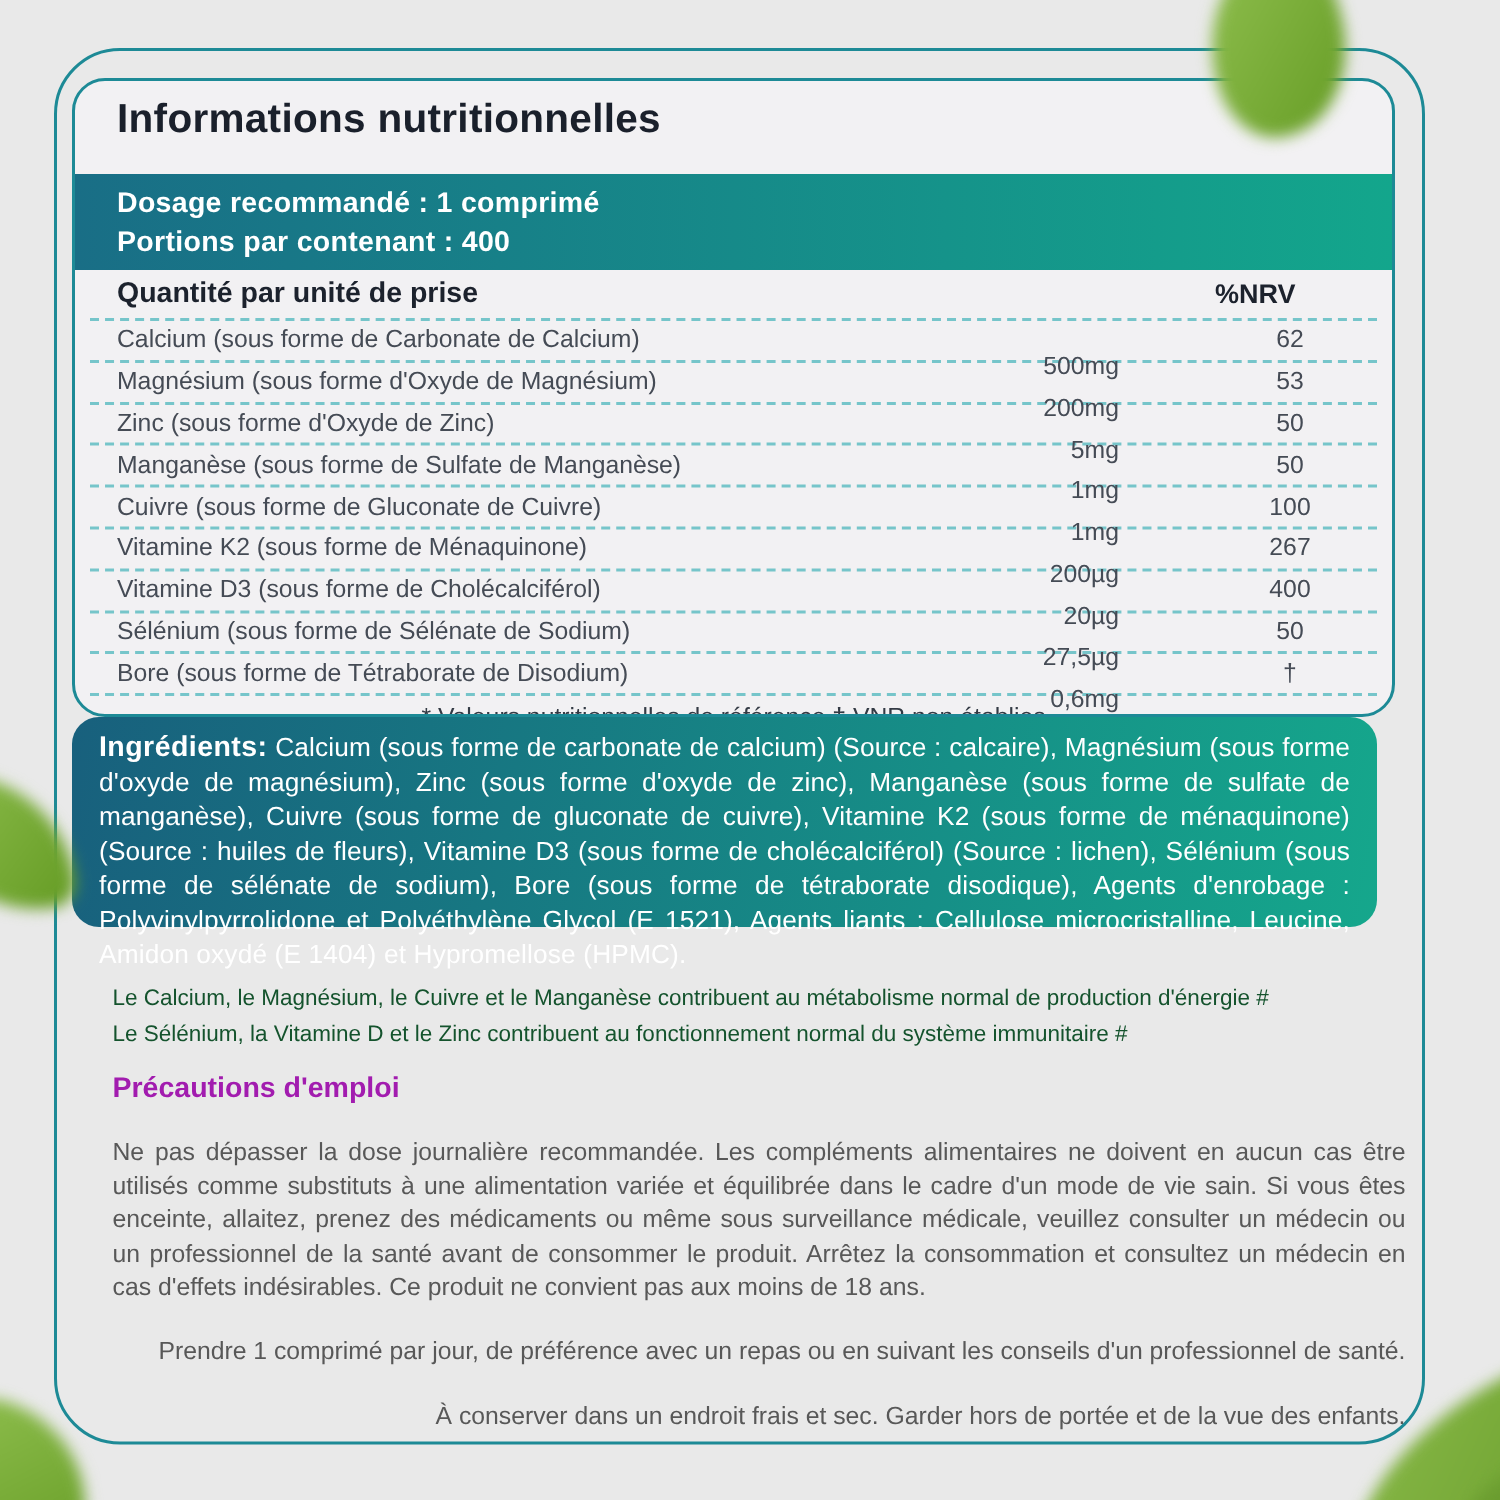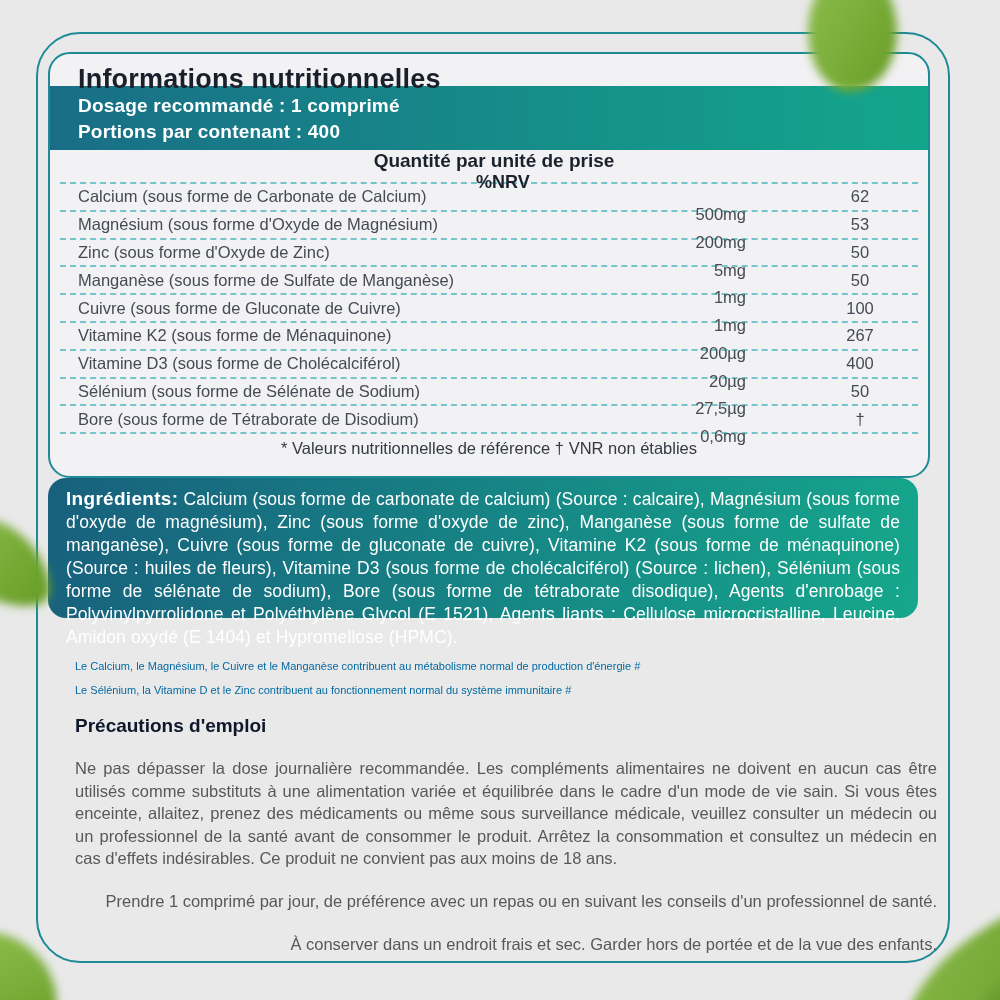--- a/index.html
+++ b/index.html
@@ -26,21 +26,21 @@
     left: 48px; top: 52px;
     width: 882px; height: 426px;
     background: #f2f1f3;
     border: 2px solid #1d8a96;
     border-radius: 22px;
     overflow: hidden;
     z-index: 2;
   }
 
   .page-title {
-    height: 32px;
+    height: 62px;
     padding: 10px 0 0 28px;
     font-size: 27px;
     font-weight: 700;
     color: #1a202b;
     letter-spacing: 0.2px;
   }
 
   .dosage-banner {
     height: 64px;
     padding: 7px 28px 0 28px;
@@ -55,21 +55,20 @@
   }
 
   
   .ntable { padding: 0 10px; }
   .thead {
     display: flex;
     align-items: center;
     height: 34px;
     padding: 0 8px 0 18px;
     border-bottom: 2px dashed #76c5ca;
-    flex-direction: column;
   }
   .thead .th-name { flex: 1; font-size: 19px; font-weight: 700; color: #1c222d; }
   .thead .th-nrv  { width: 100px; margin-left: 64px; text-align: left; font-size: 18px; font-weight: 700; color: #1c222d; }
 
   .trow {
     display: flex;
     align-items: center;
     height: 27.8px;
     padding: 0 8px 0 18px;
     border-bottom: 2px dashed #76c5ca;
@@ -109,29 +108,29 @@
   .ingredients-box b { font-size: 19px; letter-spacing: 0.3px; }
 
   
   .lower {
     position: absolute;
     left: 75px; top: 654px;
     width: 862px;
     z-index: 2;
   }
   .claim {
-    font-size: 11px;
+    font-size: 15px;
     line-height: 24px;
-    color: #0369a1;
+    color: #14532d;
   }
   .section-heading {
     margin-top: 13px;
     font-size: 19px;
     font-weight: 700;
-    color: #0f172a;
+    color: #a21caf;
   }
   .section-body {
     margin-top: 20px;
     font-size: 16.5px;
     line-height: 22.6px;
     color: #585858;
     text-align: justify;
   }
   .section-body.no-justify { text-align: right; }
 

